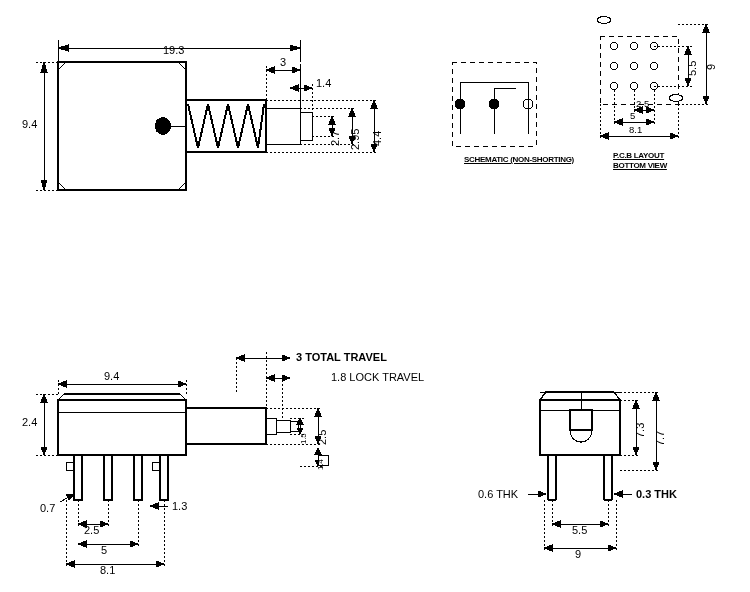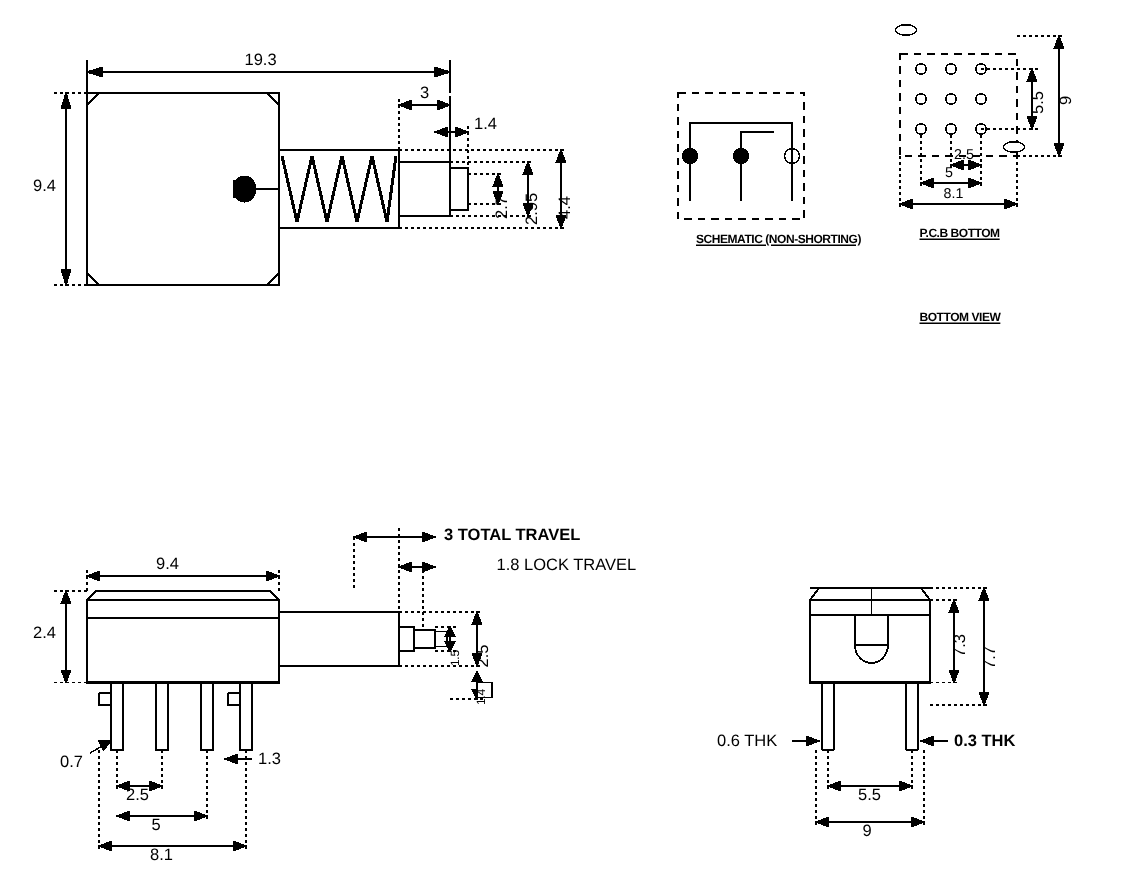--- a/index.html
+++ b/index.html
@@ -269,37 +269,37 @@
       <path d="M552 500 L552 528 M608 500 L608 528" stroke-dasharray="2,2"></path>
 
       <path d="M544 548 L616 548"></path>
       <path d="M544 548 L552 545 L552 551 Z" fill="#000000"></path>
       <path d="M616 548 L608 545 L608 551 Z" fill="#000000"></path>
       <path d="M544 500 L544 552 M616 500 L616 552" stroke-dasharray="2,2"></path>
 
     </g>
   </svg>
 
-  <div class="lbl" style="left:163px; top:35px;">19.3</div>
+  <div class="lbl" style="left:163px; top:45px;">19.3</div>
   <div class="lbl" style="left:22px; top:119px;">9.4</div>
   <div class="lbl" style="left:280px; top:57px;">3</div>
   <div class="lbl" style="left:316px; top:78px;">1.4</div>
   <div class="lbl vert" style="left:330px; top:146px; transform:rotate(-90deg);">2.7</div>
   <div class="lbl vert" style="left:350px; top:150px; transform:rotate(-90deg);">2.95</div>
   <div class="lbl vert" style="left:372px; top:146px; transform:rotate(-90deg);">4.4</div>
 
   <div class="lbl cap" style="left:424px; top:156px;margin-left:40px;">SCHEMATIC (NON-SHORTING)</div>
 
   <div class="lbl vert" style="left:687px; top:76px; transform:rotate(-90deg);">5.5</div>
   <div class="lbl vert" style="left:706px; top:70px; transform:rotate(-90deg);">9</div>
   <div class="lbl small" style="left:636px; top:99px;">2.5</div>
   <div class="lbl small" style="left:630px; top:111px;">5</div>
   <div class="lbl small" style="left:629px; top:125px;">8.1</div>
-  <div class="lbl cap" style="left:613px; top:152px;">P.C.B BOTTOM</div>
-  <div class="lbl cap" style="left:613px; top:162px;margin-top:46px;">BOTTOM VIEW</div>
+  <div class="lbl cap" style="left:613px; top:152px;">P.C.B LAYOUT</div>
+  <div class="lbl cap" style="left:613px; top:162px;">BOTTOM VIEW</div>
 
   <div class="lbl" style="left:104px; top:371px;">9.4</div>
   <div class="lbl" style="left:22px; top:417px;">2.4</div>
   <div class="lbl" style="left:40px; top:503px;">0.7</div>
   <div class="lbl" style="left:84px; top:525px;">2.5</div>
   <div class="lbl" style="left:172px; top:501px;">1.3</div>
   <div class="lbl" style="left:101px; top:545px;">5</div>
   <div class="lbl" style="left:100px; top:565px;">8.1</div>
   <div class="lbl tiny vert" style="left:300px; top:444px; transform:rotate(-90deg);">1.5</div>
   <div class="lbl vert" style="left:317px; top:445px; transform:rotate(-90deg);">2.5</div>

